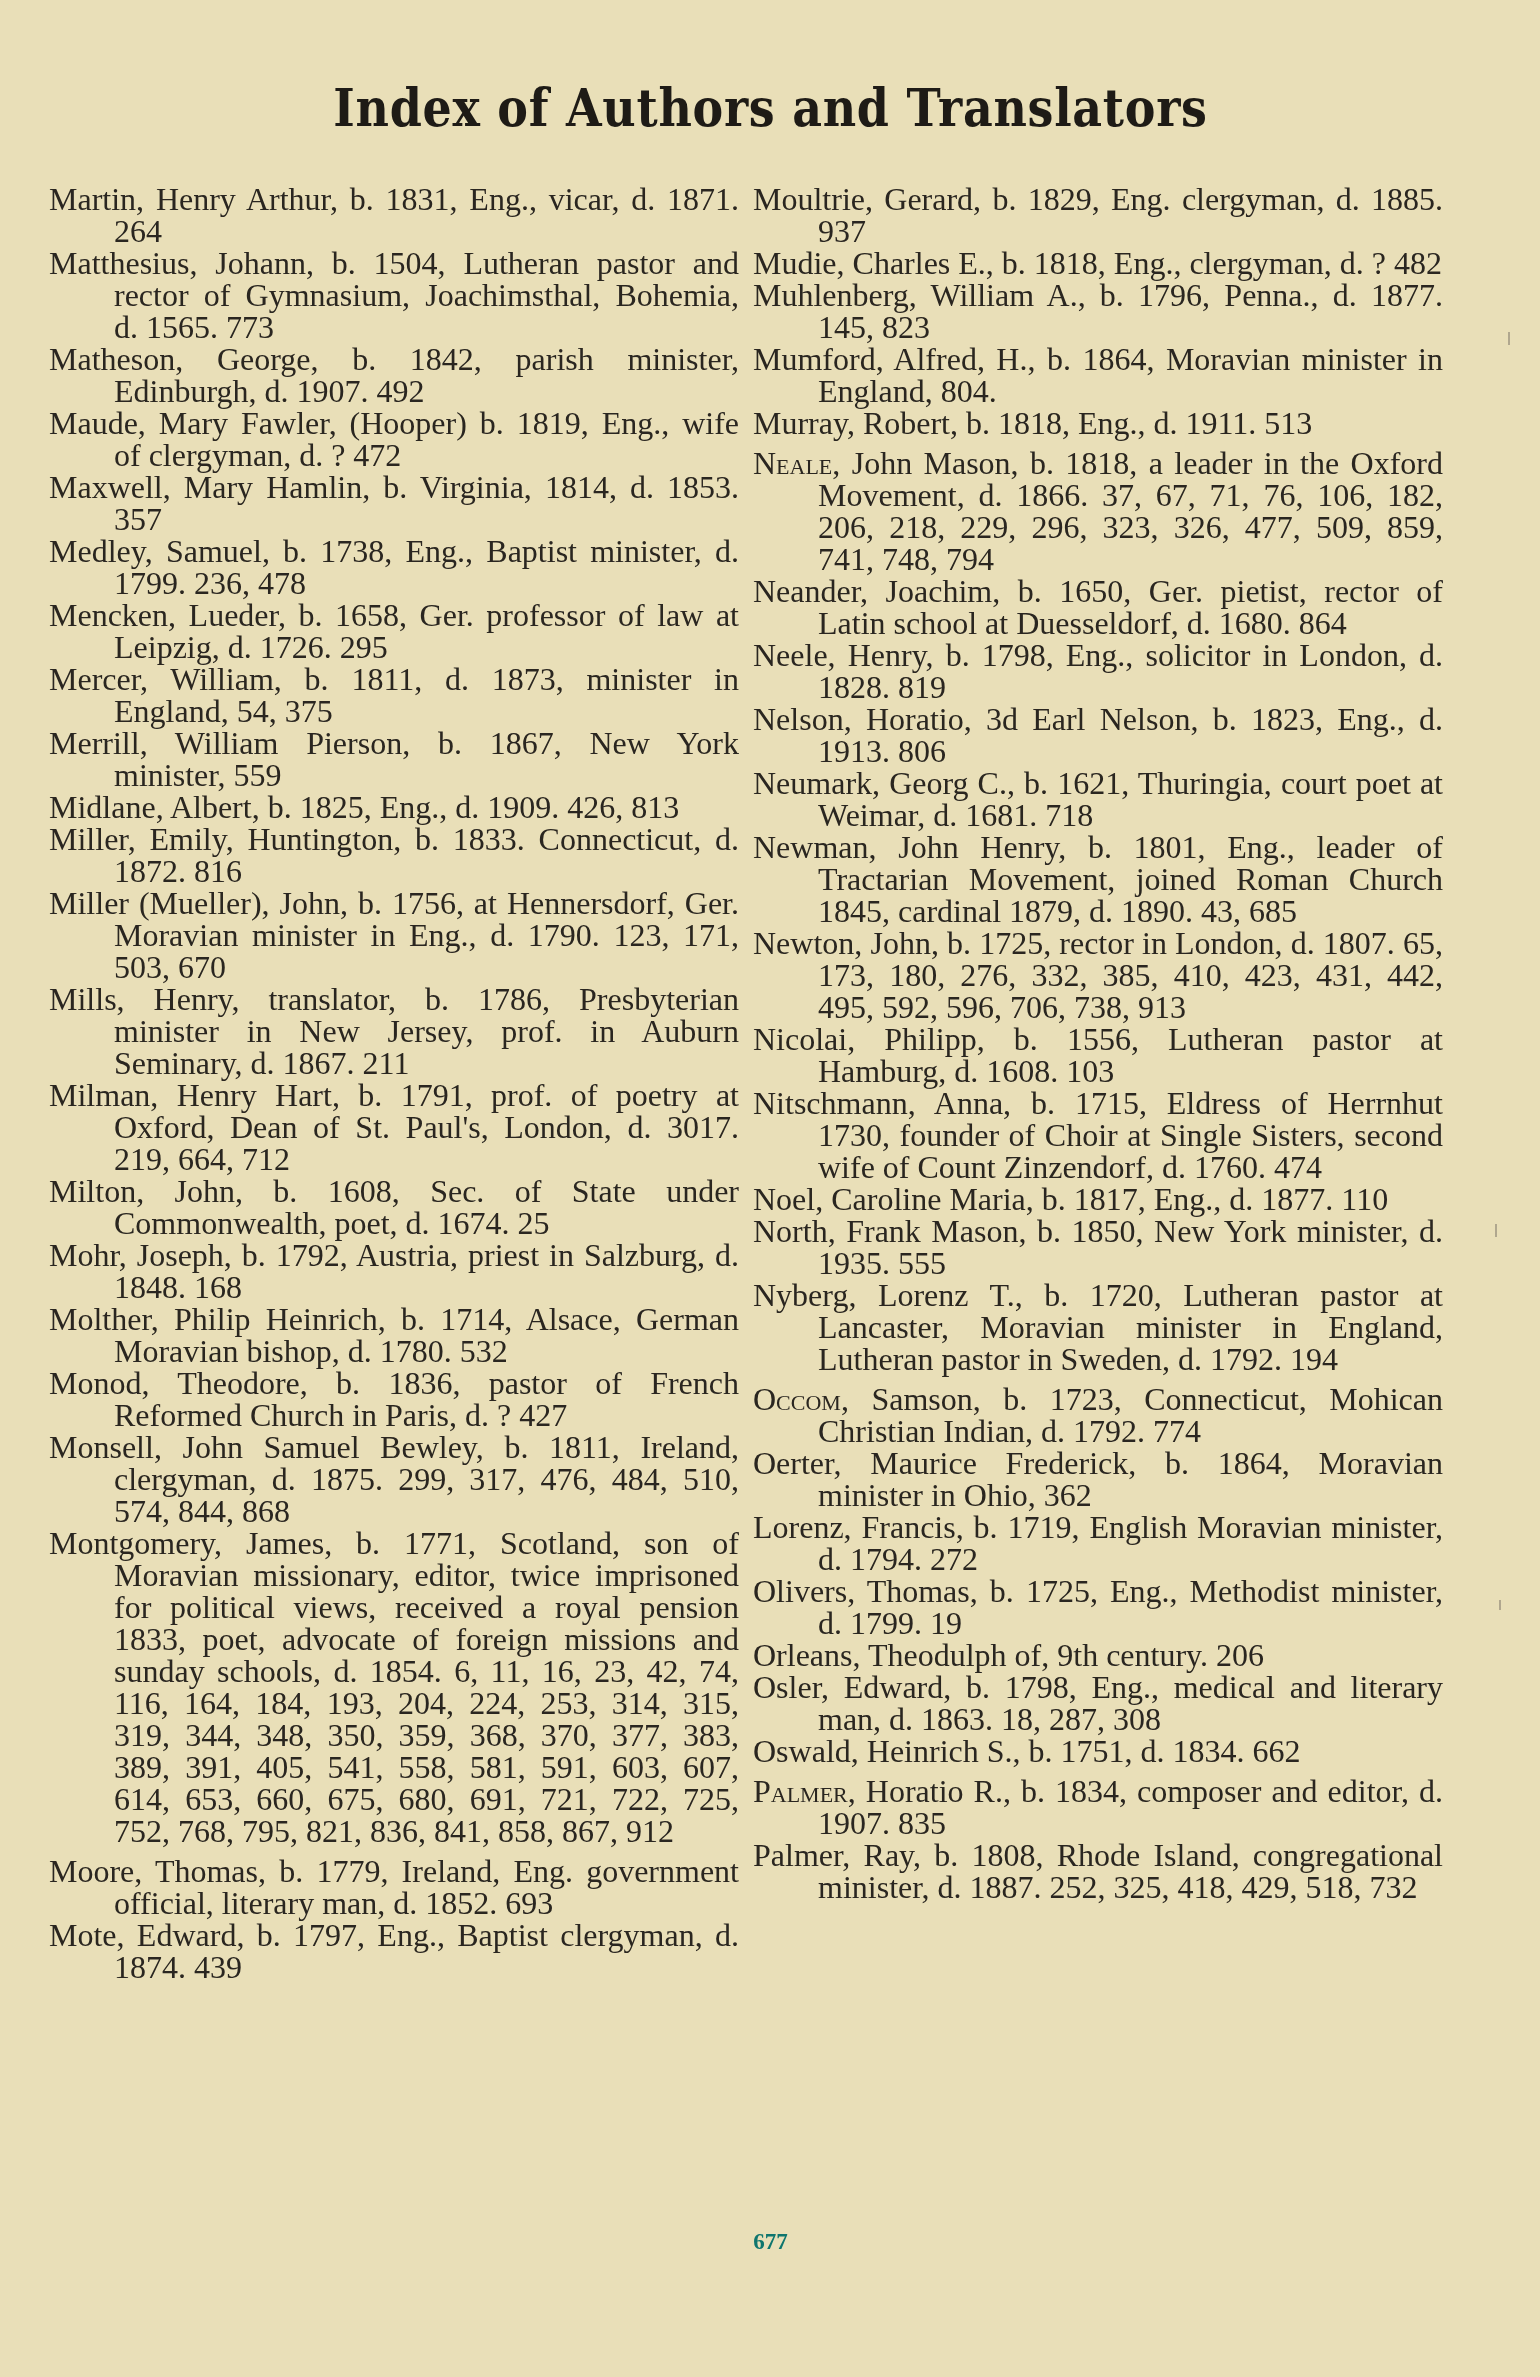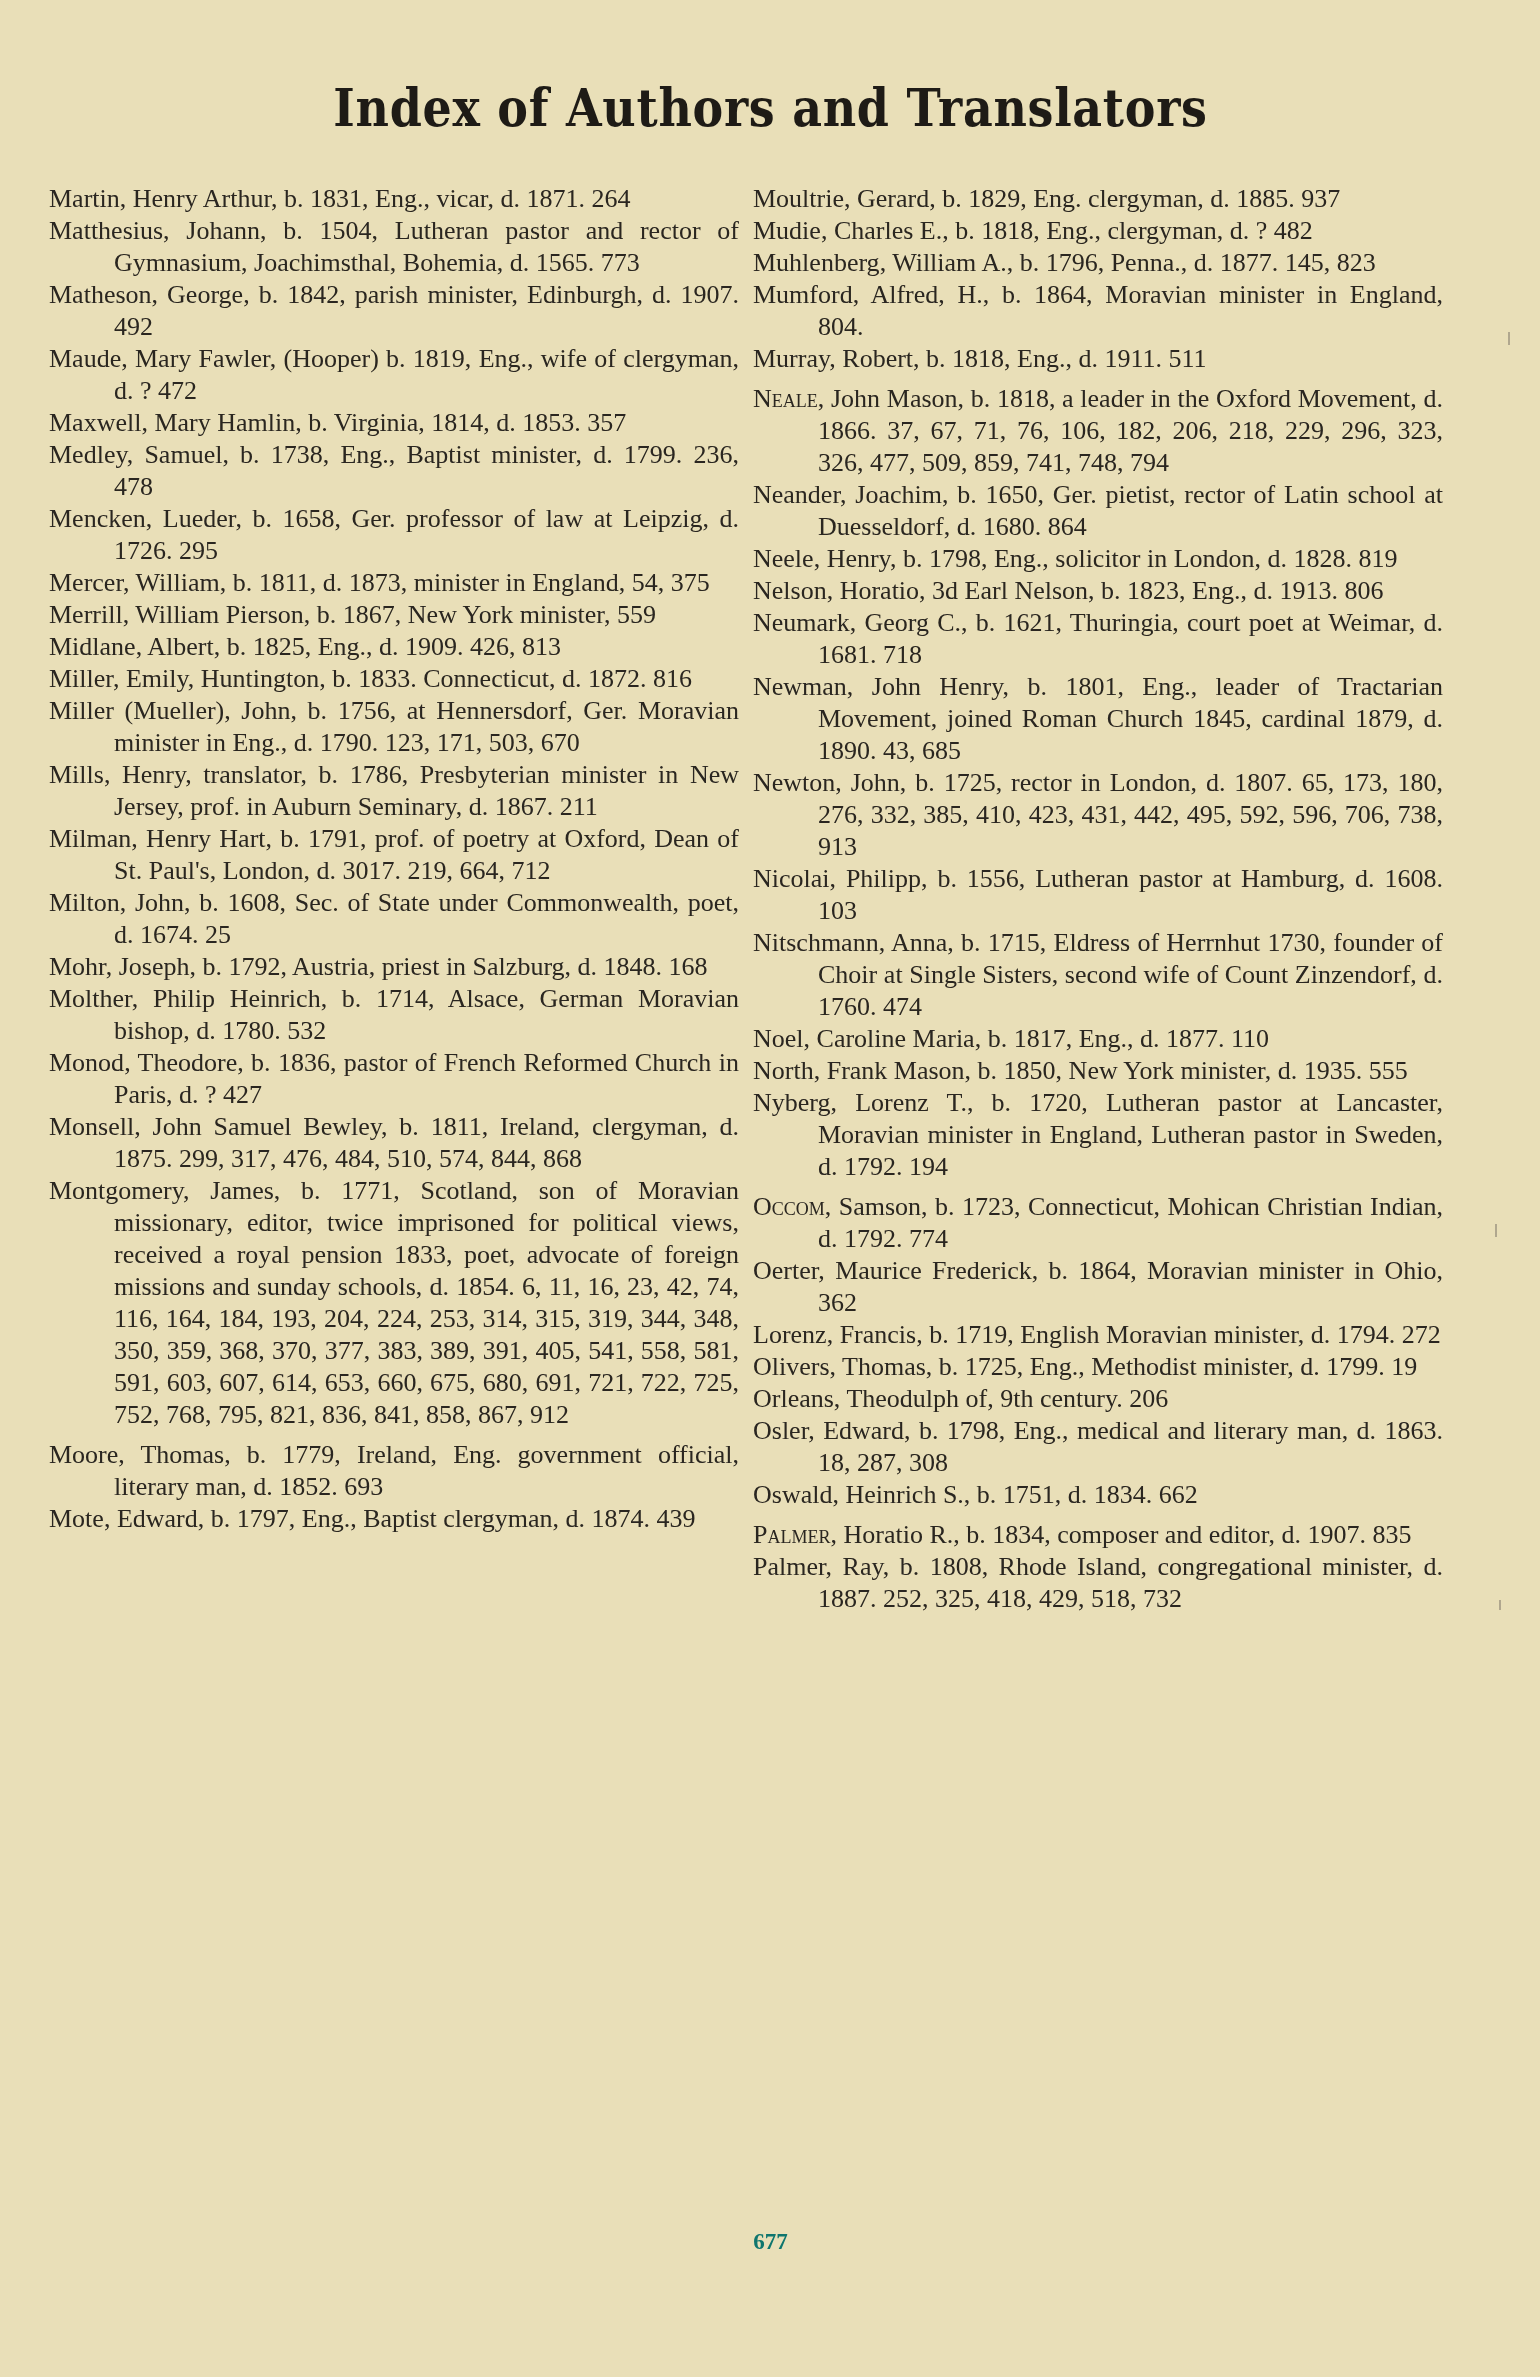--- a/index.html
+++ b/index.html
@@ -21,21 +21,21 @@
     font-weight: bold;
     font-size: 46px;
     letter-spacing: 0.7px;
     color: #1e1b16;
     transform: scaleY(1.15);
   }
   .column {
     position: absolute;
     top: 183px;
     width: 690px;
-    font-size: 26px;
+    font-size: 32px;
     line-height: 32px;
     text-align: justify;
   }
   .col-left { left: 49px; }
   .col-right { left: 753px; }
   .entry {
     padding-left: 65px;
     text-indent: -65px;
     margin: 0;
   }
@@ -84,21 +84,21 @@
     <p class="entry"><span>Monsell</span><span>, John Samuel Bewley, b. 1811, Ireland, clergyman, d. 1875.  299, 317, 476, 484, 510, 574, 844, 868</span></p>
     <p class="entry"><span>Montgomery</span><span>, James, b. 1771, Scotland, son of Moravian missionary, editor, twice imprisoned for political views, received a royal pension 1833, poet, advocate of foreign missions and sunday schools, d. 1854.  6, 11, 16, 23, 42, 74, 116, 164, 184, 193, 204, 224, 253, 314, 315, 319, 344, 348, 350, 359, 368, 370, 377, 383, 389, 391, 405, 541, 558, 581, 591, 603, 607, 614, 653, 660, 675, 680, 691, 721, 722, 725, 752, 768, 795, 821, 836, 841, 858, 867, 912</span></p>
     <p class="entry gap"><span>Moore</span><span>, Thomas, b. 1779, Ireland, Eng. government official, literary man, d. 1852.  693</span></p>
     <p class="entry"><span>Mote</span><span>, Edward, b. 1797, Eng., Baptist clergyman, d. 1874.  439</span></p>
   </div>
 <div class="column col-right">
     <p class="entry"><span>Moultrie</span><span>, Gerard, b. 1829, Eng. clergyman, d. 1885.  937</span></p>
     <p class="entry"><span>Mudie</span><span>, Charles E., b. 1818, Eng., clergyman, d. ?  482</span></p>
     <p class="entry"><span>Muhlenberg</span><span>, William A., b. 1796, Penna., d. 1877.  145, 823</span></p>
     <p class="entry"><span>Mumford</span><span>, Alfred, H., b. 1864, Moravian minister in England, 804.</span></p>
-    <p class="entry"><span>Murray</span><span>, Robert, b. 1818, Eng., d. 1911.  511</span></p>
+    <p class="entry"><span>Murray</span><span>, Robert, b. 1818, Eng., d. 1911.  513</span></p>
     <p class="entry gap"><span class="sc">Neale</span><span>, John Mason, b. 1818, a leader in the Oxford Movement, d. 1866.  37, 67, 71, 76, 106, 182, 206, 218, 229, 296, 323, 326, 477, 509, 859, 741, 748, 794</span></p>
     <p class="entry"><span>Neander</span><span>, Joachim, b. 1650, Ger. pietist, rector of Latin school at Duesseldorf, d. 1680.  864</span></p>
     <p class="entry"><span>Neele</span><span>, Henry, b. 1798, Eng., solicitor in London, d. 1828.  819</span></p>
     <p class="entry"><span>Nelson</span><span>, Horatio, 3d Earl Nelson, b. 1823, Eng., d. 1913.  806</span></p>
     <p class="entry"><span>Neumark</span><span>, Georg C., b. 1621, Thuringia, court poet at Weimar, d. 1681.  718</span></p>
     <p class="entry"><span>Newman</span><span>, John Henry, b. 1801, Eng., leader of Tractarian Movement, joined Roman Church 1845, cardinal 1879, d. 1890.  43, 685</span></p>
     <p class="entry"><span>Newton</span><span>, John, b. 1725, rector in London, d. 1807.  65, 173, 180, 276, 332, 385, 410, 423, 431, 442, 495, 592, 596, 706, 738, 913</span></p>
     <p class="entry"><span>Nicolai</span><span>, Philipp, b. 1556, Lutheran pastor at Hamburg, d. 1608.  103</span></p>
     <p class="entry"><span>Nitschmann</span><span>, Anna, b. 1715, Eldress of Herrnhut 1730, founder of Choir at Single Sisters, second wife of Count Zinzendorf, d. 1760.  474</span></p>
     <p class="entry"><span>Noel</span><span>, Caroline Maria, b. 1817, Eng., d. 1877.  110</span></p>

